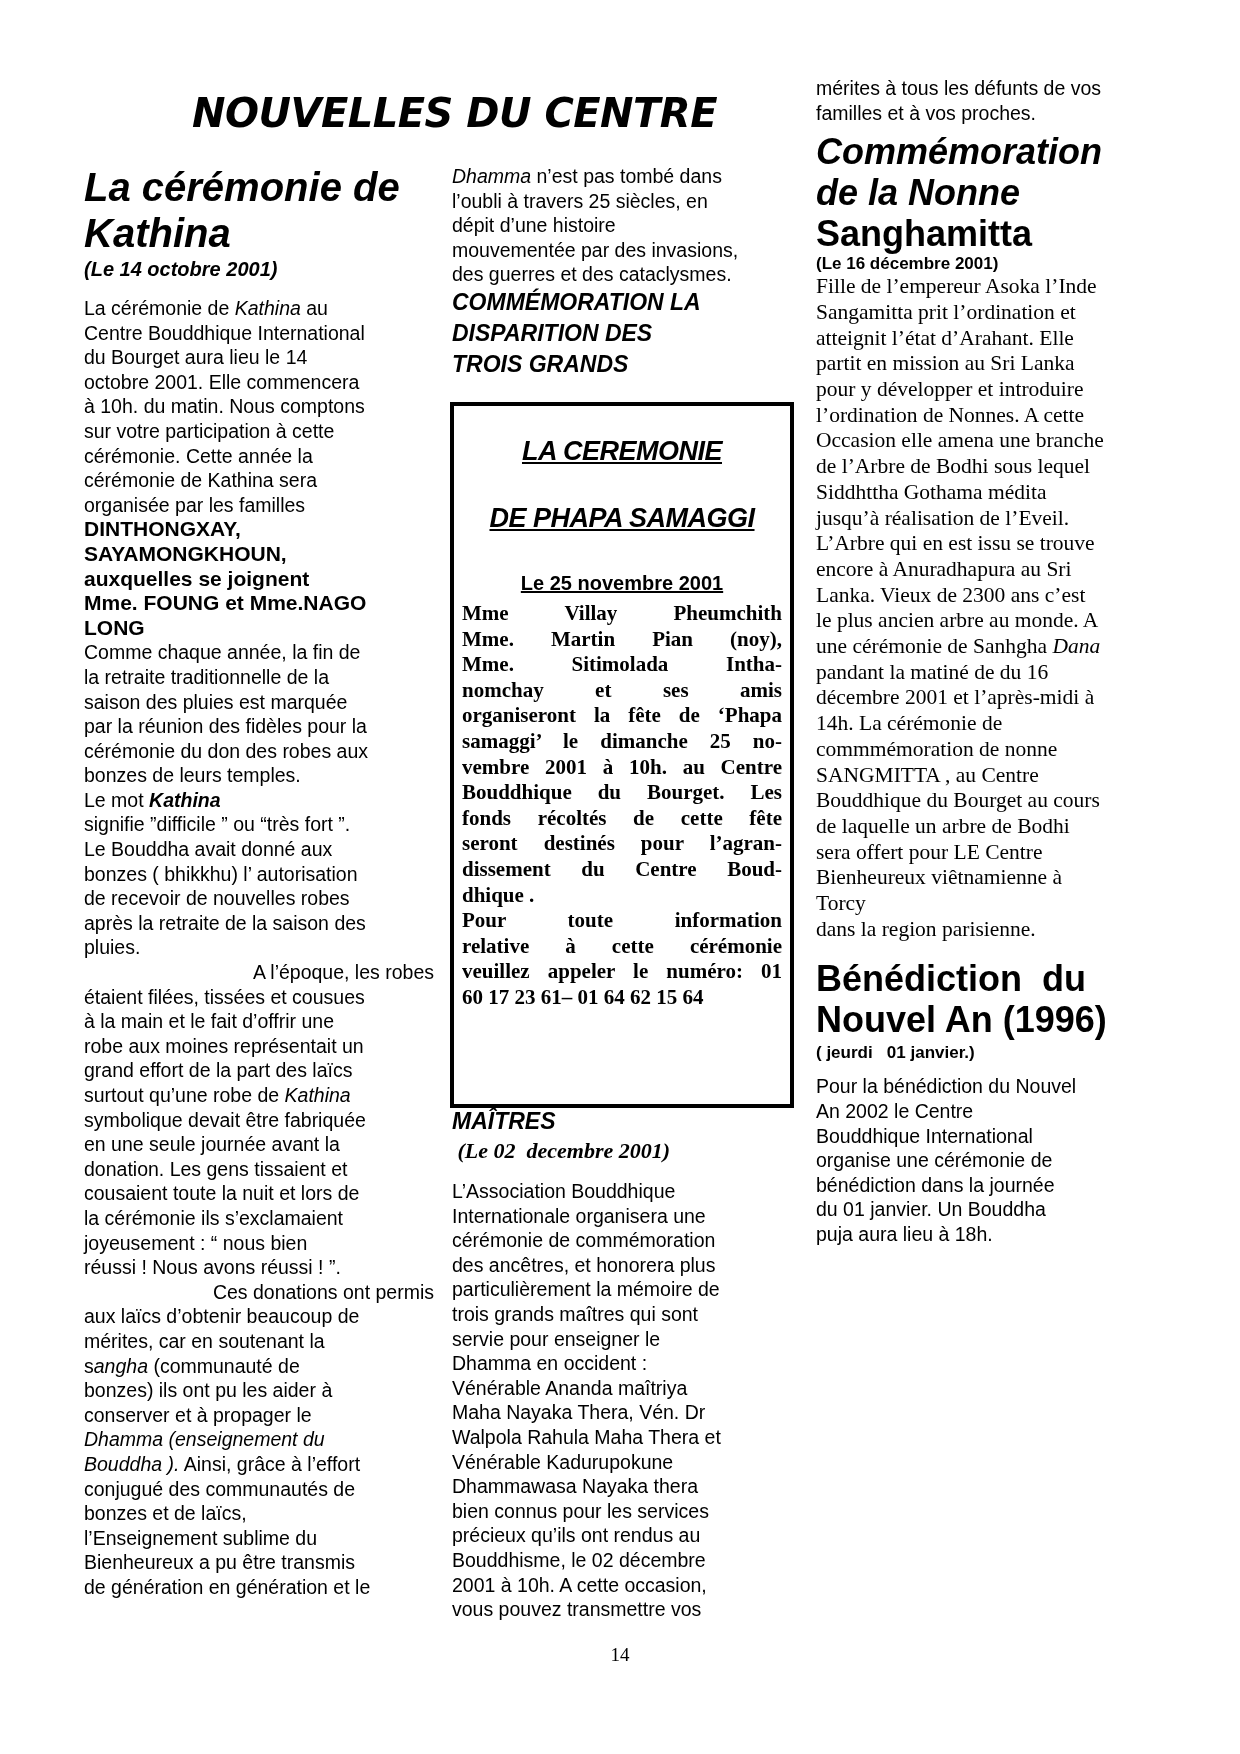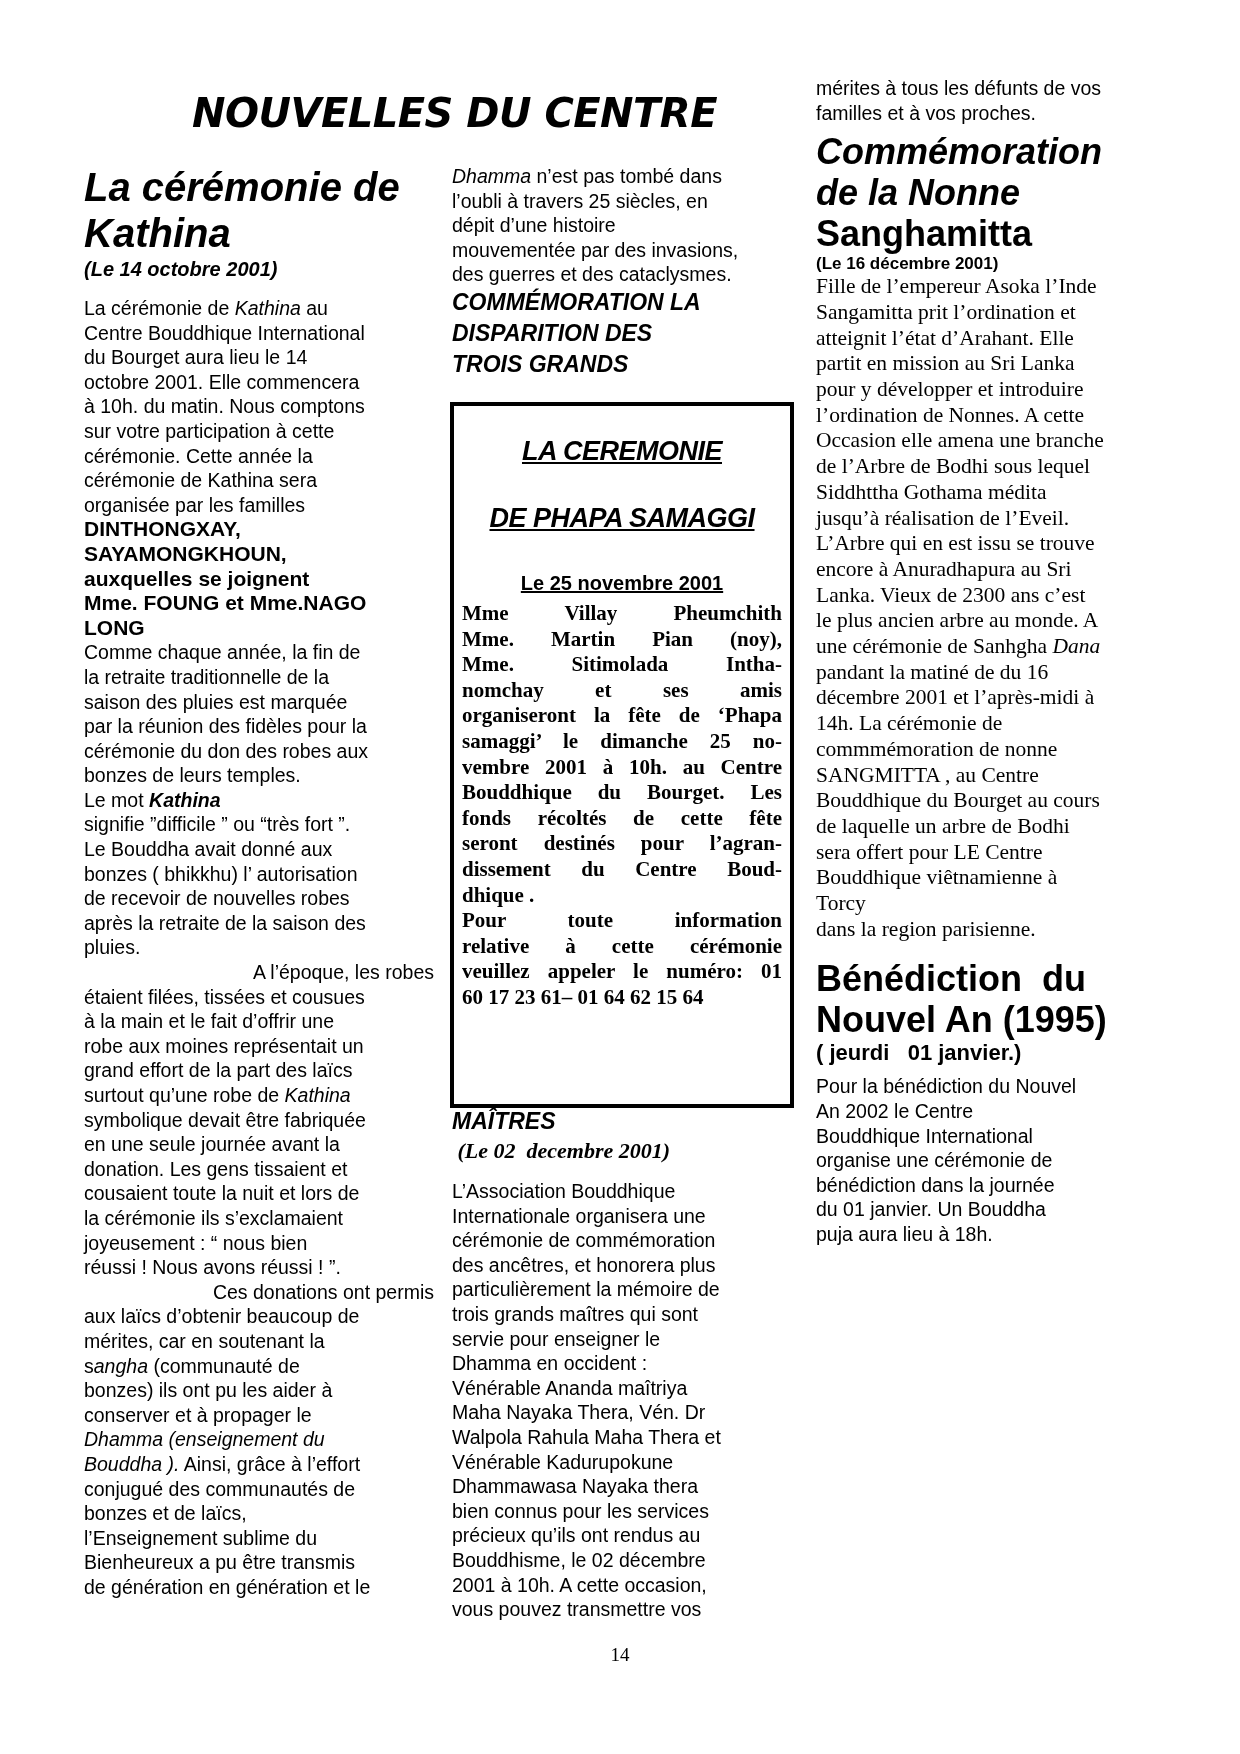--- a/index.html
+++ b/index.html
@@ -36,21 +36,21 @@
   .jline { display: block; text-align: justify; text-align-last: justify; white-space: nowrap; }
   .jline.last { text-align-last: left; }
 
   .date-serif-it { font-family: "Liberation Serif", serif; font-weight: bold; font-style: italic; font-size: 22px; line-height: 28px; }
 
   
   .col-right { left: 816px; top: 76px; width: 350px; }
   .h-right { font-family: "Liberation Sans", sans-serif; font-weight: bold; font-size: 36px; line-height: 41px; }
   .body-serif { font-family: "Liberation Serif", serif; font-size: 21.5px; line-height: 25.7px; }
   .date-small-bold { font-family: "Liberation Sans", sans-serif; font-weight: bold; font-size: 17px; line-height: 20px; }
-  .date-mid-bold { font-family: "Liberation Sans", sans-serif; font-weight: bold; font-size: 22px; line-height: 26px; }
+  .date-mid-bold { font-family: "Liberation Sans", sans-serif; font-weight: bold; font-size: 17px; line-height: 26px; }
 
   #page-number { left: 600px; top: 1644px; width: 40px; text-align: center; font-family: "Liberation Serif", serif; font-size: 19px; }
   em { font-style: italic; }
 </style>
 </head>
 <body>
 
 <div id="page-title" class="abs">NOUVELLES DU CENTRE</div>
 
 <div class="abs col-left">
@@ -227,29 +227,29 @@
       <span class="line">le plus ancien arbre au monde. A</span>
       <span class="line">une cérémonie de Sanhgha <em>Dana</em></span>
       <span class="line">pandant la matiné de  du 16</span>
       <span class="line">décembre 2001 et l’après-midi  à</span>
       <span class="line">14h.  La cérémonie de</span>
       <span class="line">commmémoration de nonne</span>
       <span class="line">SANGMITTA , au Centre</span>
       <span class="line">Bouddhique du Bourget au cours</span>
       <span class="line">de laquelle un arbre de Bodhi</span>
       <span class="line">sera offert pour LE Centre</span>
-      <span class="line">Bouddhique viêtnamienne  à</span>
+      <span class="line">Bienheureux viêtnamienne  à</span>
       <span class="line">Torcy</span>
       <span class="line">dans la region parisienne.</span>
     </div>
 
   <div style="height:16px"></div>
   <div class="h-right">
     <span class="line" style="white-space:pre">Bénédiction  du</span>
-    <span class="line">Nouvel An (1995)</span>
+    <span class="line">Nouvel An (1996)</span>
   </div>
   <div class="date-mid-bold" style="white-space:pre">( jeurdi   01 janvier.)</div>
   <div style="height:8px"></div>
   <div class="body-sans">
       <span class="line">Pour la bénédiction du Nouvel</span>
       <span class="line">An 2002 le Centre</span>
       <span class="line">Bouddhique International</span>
       <span class="line">organise une cérémonie de</span>
       <span class="line">bénédiction dans la journée</span>
       <span class="line">du 01 janvier. Un Bouddha</span>

